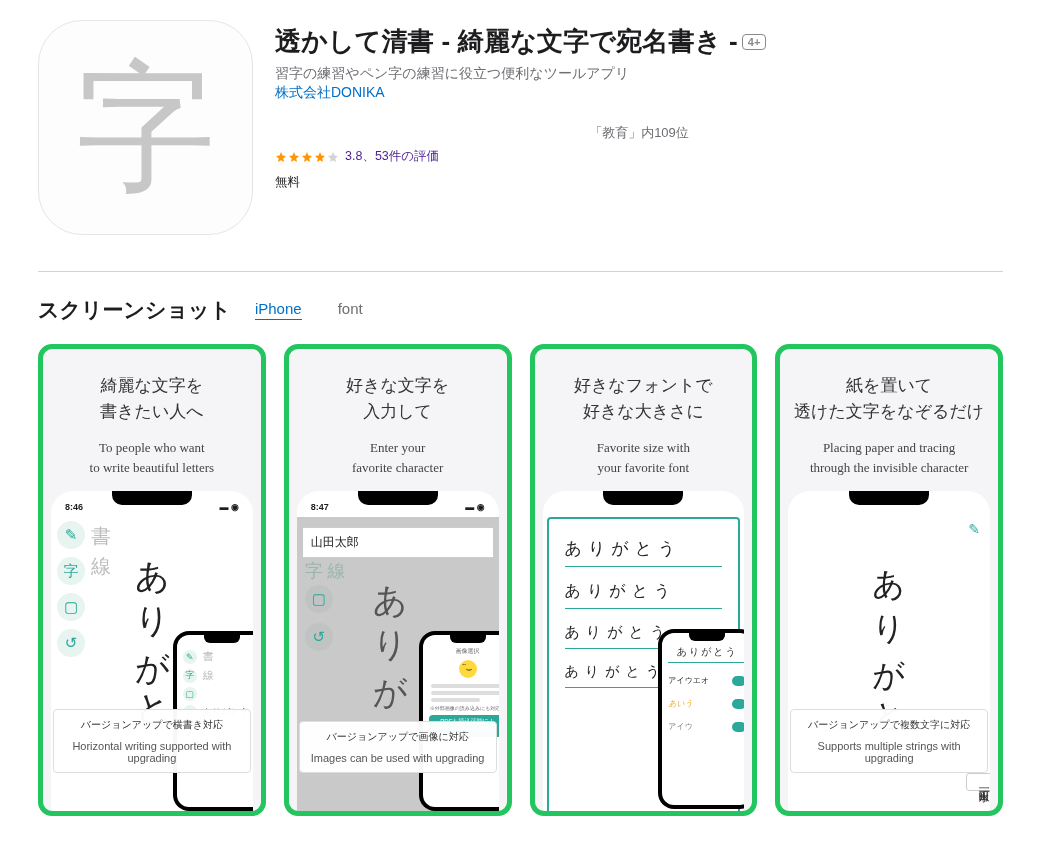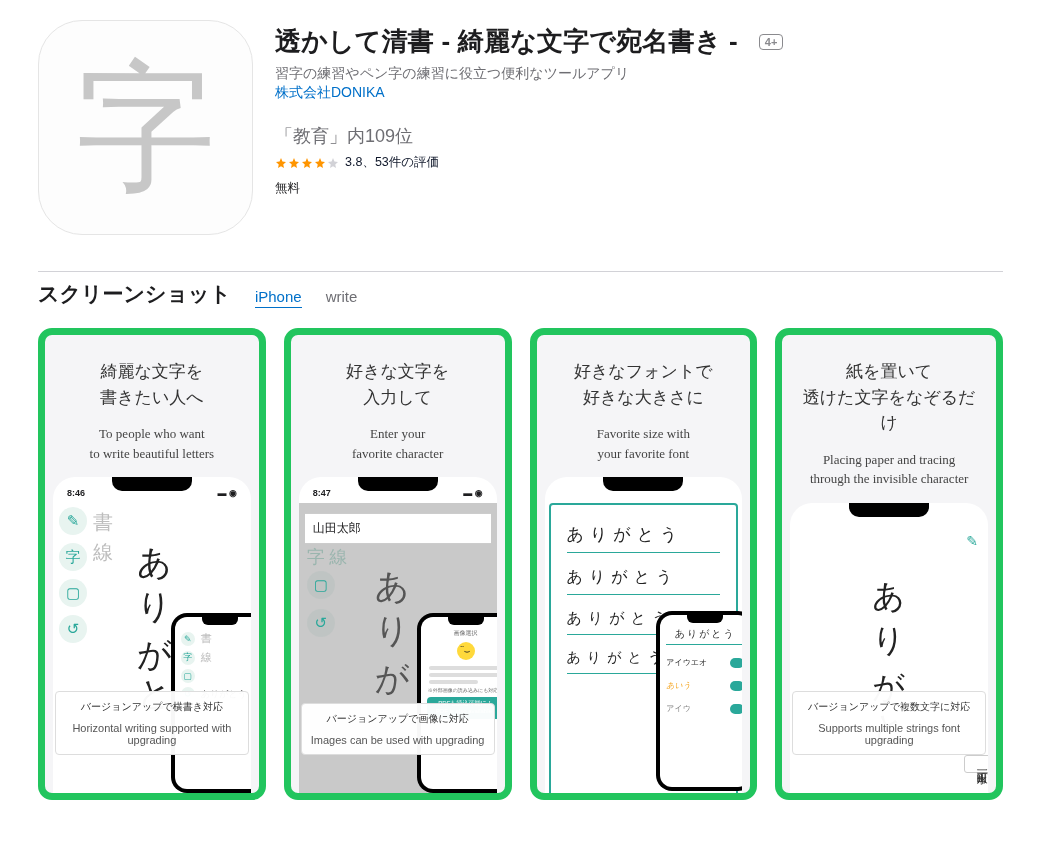--- a/index.html
+++ b/index.html
@@ -2,38 +2,38 @@
 <html><head>
   <meta charset="utf-8">
   <style>
     * { margin: 0; padding: 0; box-sizing: border-box; }
     body { font-family: -apple-system, BlinkMacSystemFont, "Helvetica Neue", sans-serif; background: #fff; color: #1d1d1f; width: 1041px; }
     .container { padding: 20px 38px; }
     .header-row { display: flex; gap: 22px; padding-bottom: 36px; border-bottom: 1px solid #d2d2d7; }
     .app-icon { width: 215px; height: 215px; border-radius: 44px; border: 1px solid #e5e5e5; display: flex; align-items: center; justify-content: center; overflow: hidden; background: #fdfdfd; }
     .app-icon-inner { font-size: 140px; color: #c7c7c7; font-weight: 400; line-height: 1; }
     .meta { flex: 1; padding-top: 4px; }
-    .title-row { display: flex; align-items: center; gap: 21px; }
+    .title-row { display: flex; align-items: center; gap: 4px; }
     .app-title { font-size: 26px; font-weight: 700; letter-spacing: 0.2px; }
     .age-badge { border: 1px solid #8a8a8e; color: #8a8a8e; font-size: 11px; font-weight: 600; padding: 1px 5px; border-radius: 4px; }
     .subtitle { font-size: 14px; color: #6e6e73; margin-top: 6px; }
     .developer { font-size: 14px; color: #0070c9; margin-top: 4px; }
-    .rank { font-size: 18px; color: #6e6e73; margin-top: 22px; }
+    .rank { font-size: 13px; color: #6e6e73; margin-top: 22px; text-align: center; }
     .rating-row { display: flex; align-items: center; gap: 6px; margin-top: 6px; }
     .stars { display: flex; gap: 1px; }
     .star { width: 12px; height: 12px; }
-    .rating-text { font-size: 12.5px; color: #0f172a; }
+    .rating-text { font-size: 12.5px; color: #4c1d95; }
     .price { font-size: 12.5px; color: #1d1d1f; margin-top: 9px; }
-    .section-heading-row { display: flex; align-items: flex-end; gap: 24px; margin-top: 8px; }
+    .section-heading-row { display: flex; align-items: center; gap: 24px; margin-top: 24px; }
     .section-heading { font-size: 21px; font-weight: 700; }
-    .tabs { display: flex; gap: 24px; }
+    .tabs { display: flex; gap: 36px; }
     .tab { font-size: 15px; color: #6e6e73; cursor: pointer; padding-bottom: 2px; }
     .tab.active { color: #0070c9; border-bottom: 1px solid #0070c9; }
     .screenshots { display: flex; gap: 18px; margin-top: 20px; overflow: hidden; }
-    .shot { width: 233px; height: 472px; border-radius: 14px; border: 7px solid #22c55e; background: #f5f5f7; position: relative; overflow: hidden; display: flex; flex-direction: column; }
+    .shot { width: 233px; height: 472px; border-radius: 14px; border: 5px solid #22c55e; background: #f5f5f7; position: relative; overflow: hidden; display: flex; flex-direction: column; }
     .shot-text { text-align: center; padding: 24px 12px 0 12px; }
     .shot-jp { font-family: "Hiragino Mincho ProN", serif; font-size: 17px; color: #333; line-height: 1.5; }
     .shot-en { font-family: Georgia, serif; font-size: 13px; color: #444; margin-top: 14px; line-height: 1.5; }
     .phone-area { flex: 1; position: relative; margin-top: 14px; }
     .phone-mock { position: absolute; left: 8px; right: 8px; top: 0; bottom: -40px; background: #000; border-radius: 30px; padding: 0; }
     .phone-screen { background: #fff; width: 100%; height: 100%; border-radius: 22px; overflow: hidden; position: relative; }
     .notch { position: absolute; top: 0; left: 50%; transform: translateX(-50%); width: 80px; height: 14px; background: #000; border-bottom-left-radius: 10px; border-bottom-right-radius: 10px; z-index: 3; }
     .status-bar { height: 26px; display: flex; justify-content: space-between; align-items: center; padding: 6px 14px 0; font-size: 9px; font-weight: 600; }
     .screen-content { padding: 6px; height: calc(100% - 26px); position: relative; }
     .vert-text { writing-mode: vertical-rl; font-family: "Hiragino Mincho ProN", serif; font-size: 34px; color: #222; position: absolute; left: 78px; top: 20px; letter-spacing: 6px; }
@@ -102,21 +102,21 @@
         <span class="rating-text">3.8、53件の評価</span>
       </div>
       <div class="price">無料</div>
     </div>
   </div>
 
   <div class="section-heading-row">
     <h2 class="section-heading">スクリーンショット</h2>
     <div class="tabs">
       <span class="tab active">iPhone</span>
-      <span class="tab">write</span>
+      <span class="tab">font</span>
     </div>
   </div>
 
   <div class="screenshots">
 
     <div class="shot">
       <div class="shot-text">
         <div class="shot-jp">綺麗な文字を<br>書きたい人へ</div>
         <div class="shot-en">To people who want<br>to write beautiful letters</div>
       </div>
@@ -283,19 +283,19 @@
               </div>
             <div class="screen-content">
               <div style="position:absolute;right:10px;top:4px;color:#2aa89a;font-size:14px">✎</div>
               <div class="vert-text-4">ありがと</div>
               <div class="addr-block">東京都千代田区<br>永田町一丁</div>
             </div>
           </div>
         </div>
         <div class="banner-label">
           <div class="banner-jp">バージョンアップで複数文字に対応</div>
-          <div class="banner-en">Supports multiple strings font upgrading</div>
+          <div class="banner-en">Supports multiple strings with upgrading</div>
         </div>
       </div>
     </div>
 
   </div>
 </div>
 
 </body></html>

